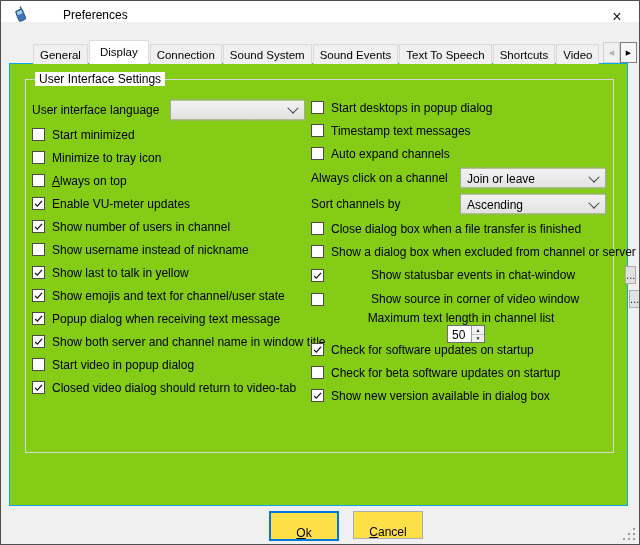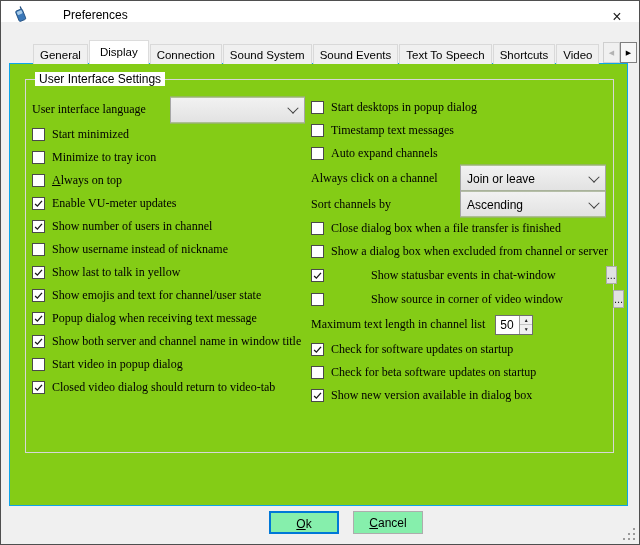--- a/index.html
+++ b/index.html
@@ -30,50 +30,50 @@
 
   
   .col{position:absolute;}
   #leftcol{left:22px;top:32px;width:278px;}
   #rightcol{left:301px;top:32px;width:300px;}
 
   .row{display:flex;align-items:center;height:23px;position:relative;}
   .row-combo{height:26px;}
   #leftcol .row-combo{height:27px;}
   .row-checkbox-more{height:24px;gap:40px;}
-  .row-spin{height:27px;}
+  .row-spin{height:27px;flex-direction:column;}
 
   .cb{width:13px;height:13px;background:#fff;border:1px solid #4a4a4a;margin-right:7px;flex:none;box-sizing:border-box;
       display:flex;align-items:center;justify-content:center;}
   .cb svg{display:block;width:11px;height:11px;}
-  .txt,.lbl{white-space:nowrap;font-family:Liberation Serif, serif;}
+  .txt,.lbl{white-space:nowrap;}
   .accel{display:inline-block;}
   .accel::first-letter{text-decoration:underline;}
 
-  .combo{position:absolute;top:50%;transform:translateY(-50%);height:27px;box-sizing:border-box;
+  .combo{position:absolute;top:50%;transform:translateY(-50%);height:21px;box-sizing:border-box;
          background:linear-gradient(#f2f2f2,#e2e2e2);border:1px solid #a6a6a6;
          display:flex;align-items:center;justify-content:space-between;padding:0 7px 0 6px;}
   #leftcol .combo{left:138px;width:135px;}
   #rightcol .combo{left:149px;width:146px;}
   .chev{width:7px;height:7px;border-right:1.4px solid #3f3f3f;border-bottom:1.4px solid #3f3f3f;
         transform:rotate(45deg) translate(-1px,-1px);flex:none;}
 
   .morebtn{margin-left:10px;width:25px;height:18px;background:#e1e1e1;border:1px solid #adadad;
            font-family:"Liberation Sans",sans-serif;font-size:11px;line-height:12px;text-align:center;color:#222;
            box-sizing:border-box;padding:0;cursor:default;}
 
   .spin{margin-left:10px;display:flex;width:38px;height:20px;border:1px solid #6e6e6e;background:#fff;box-sizing:border-box;}
   .spin .val{flex:1;padding:2px 0 0 4px;font-size:12px;}
   .spin .arrows{width:12px;display:flex;flex-direction:column;border-left:1px solid #9a9a9a;}
   .spin .arrows span{flex:1;display:flex;align-items:center;justify-content:center;font-size:5px;background:#f0f0f0;color:#222;}
   .spin .arrows span + span{border-top:1px solid #c4c4c4;}
 
   
-  .dlgbtn{position:absolute;top:510px;width:70px;height:23px;background:#86efac;box-sizing:border-box;
-          font-family:"Liberation Sans",sans-serif;font-size:12px;color:#000;padding:4px;cursor:default;}
+  .dlgbtn{position:absolute;top:510px;width:70px;height:23px;background:#fde047;box-sizing:border-box;
+          font-family:"Liberation Sans",sans-serif;font-size:12px;color:#000;padding:13px;cursor:default;}
   #okbtn{left:268px;border:2px solid #0078d7;}
   #cancelbtn{left:352px;border:1px solid #adadad;}
 
   
   .grip{position:absolute;right:4px;bottom:4px;width:13px;height:13px;}
   .grip i{position:absolute;width:2px;height:2px;background:#9b9b9b;}
   .grip i:nth-child(1){right:0;bottom:0;}
   .grip i:nth-child(2){right:5px;bottom:0;}
   .grip i:nth-child(3){right:10px;bottom:0;}
   .grip i:nth-child(4){right:0;bottom:5px;}

